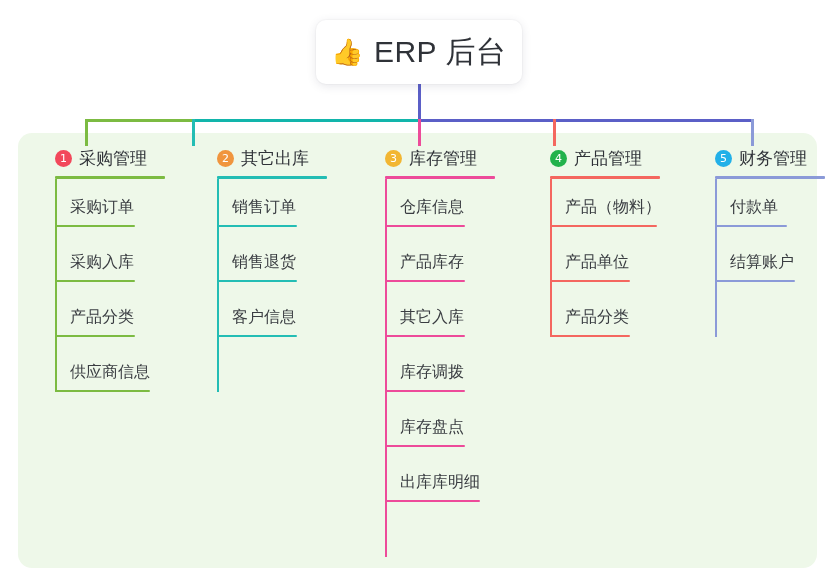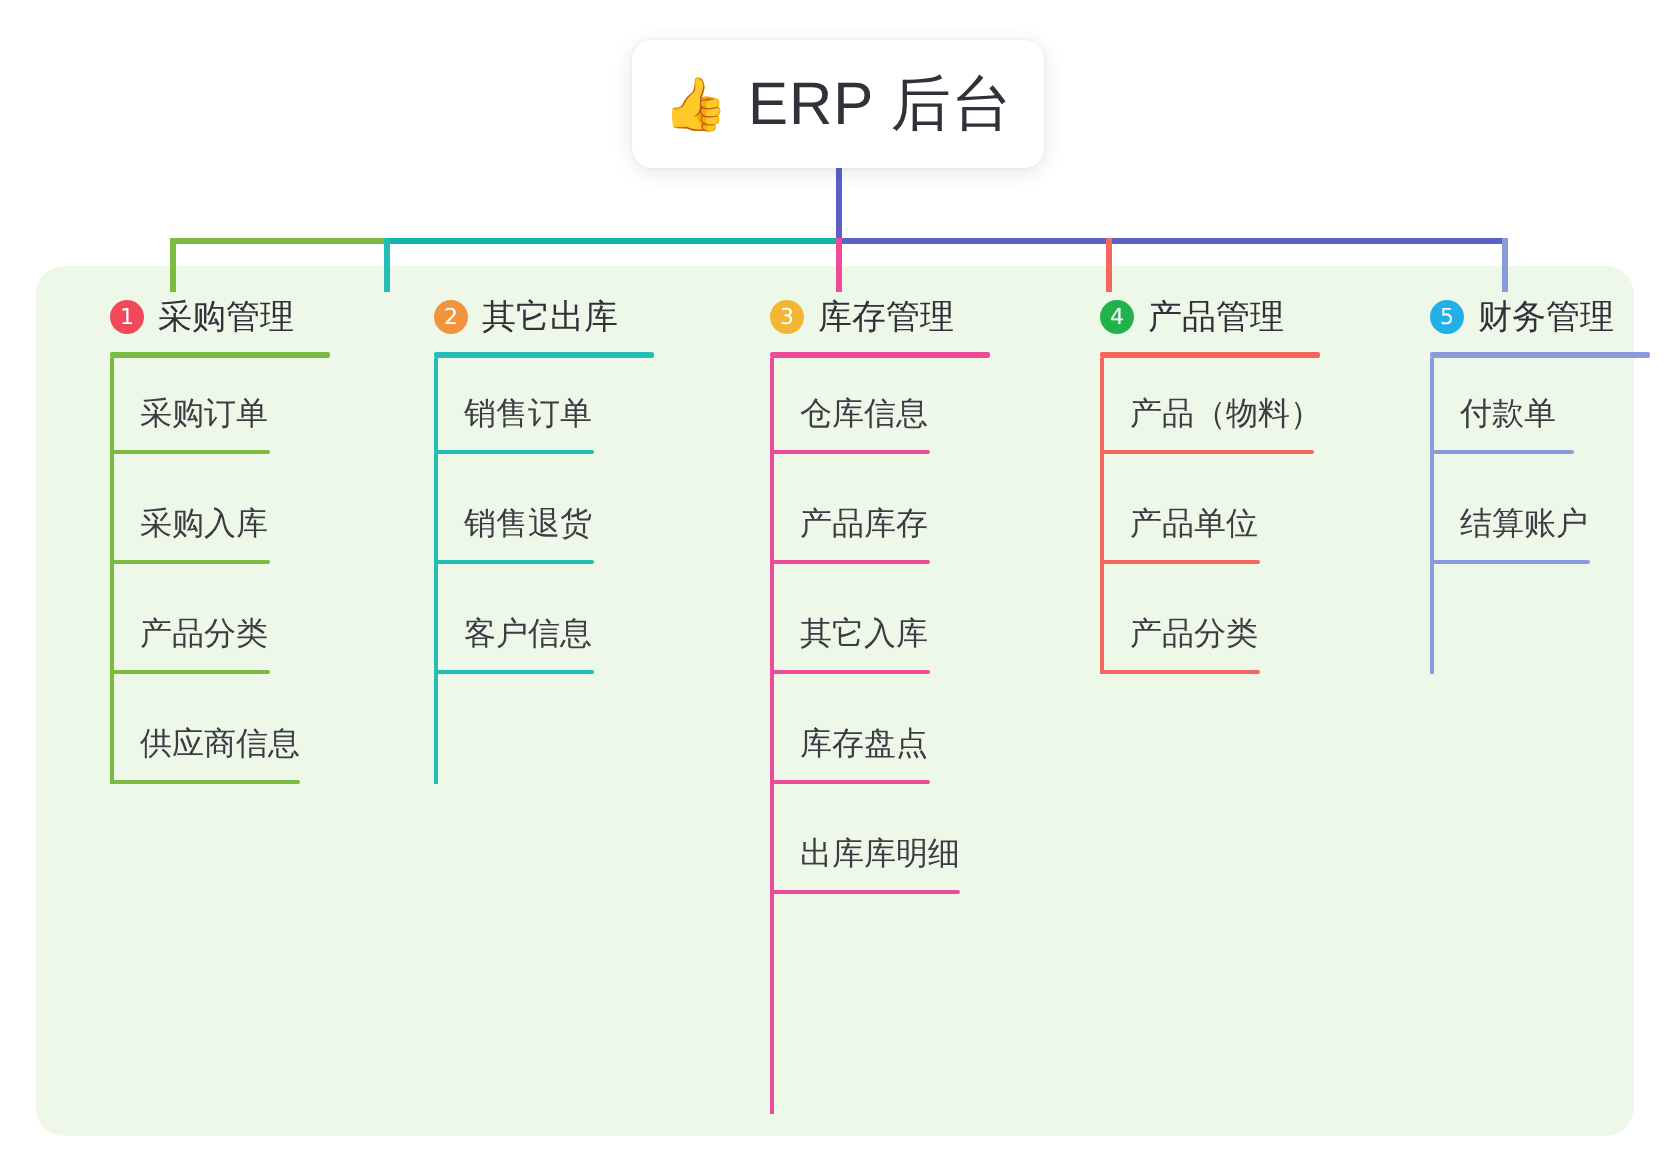--- a/index.html
+++ b/index.html
@@ -222,20 +222,24 @@
           </div>
           <div class="leaf">
             <span class="leaf-text">产品库存</span>
             <div class="leaf-rule" style="width: 80px; background: rgb(237, 75, 154);"></div>
           </div>
           <div class="leaf">
             <span class="leaf-text">其它入库</span>
             <div class="leaf-rule" style="width: 80px; background: rgb(237, 75, 154);"></div>
           </div>
           <div class="leaf">
+            <span class="leaf-text">库存调拨</span>
+            <div class="leaf-rule" style="width: 80px; background: rgb(237, 75, 154);"></div>
+          </div>
+          <div class="leaf">
             <span class="leaf-text">库存盘点</span>
             <div class="leaf-rule" style="width: 80px; background: rgb(237, 75, 154);"></div>
           </div>
           <div class="leaf">
             <span class="leaf-text">出库库明细</span>
             <div class="leaf-rule" style="width: 95px; background: rgb(237, 75, 154);"></div>
           </div>
         </div>
       </div>
       <div class="branch" style="left: 531px;">

